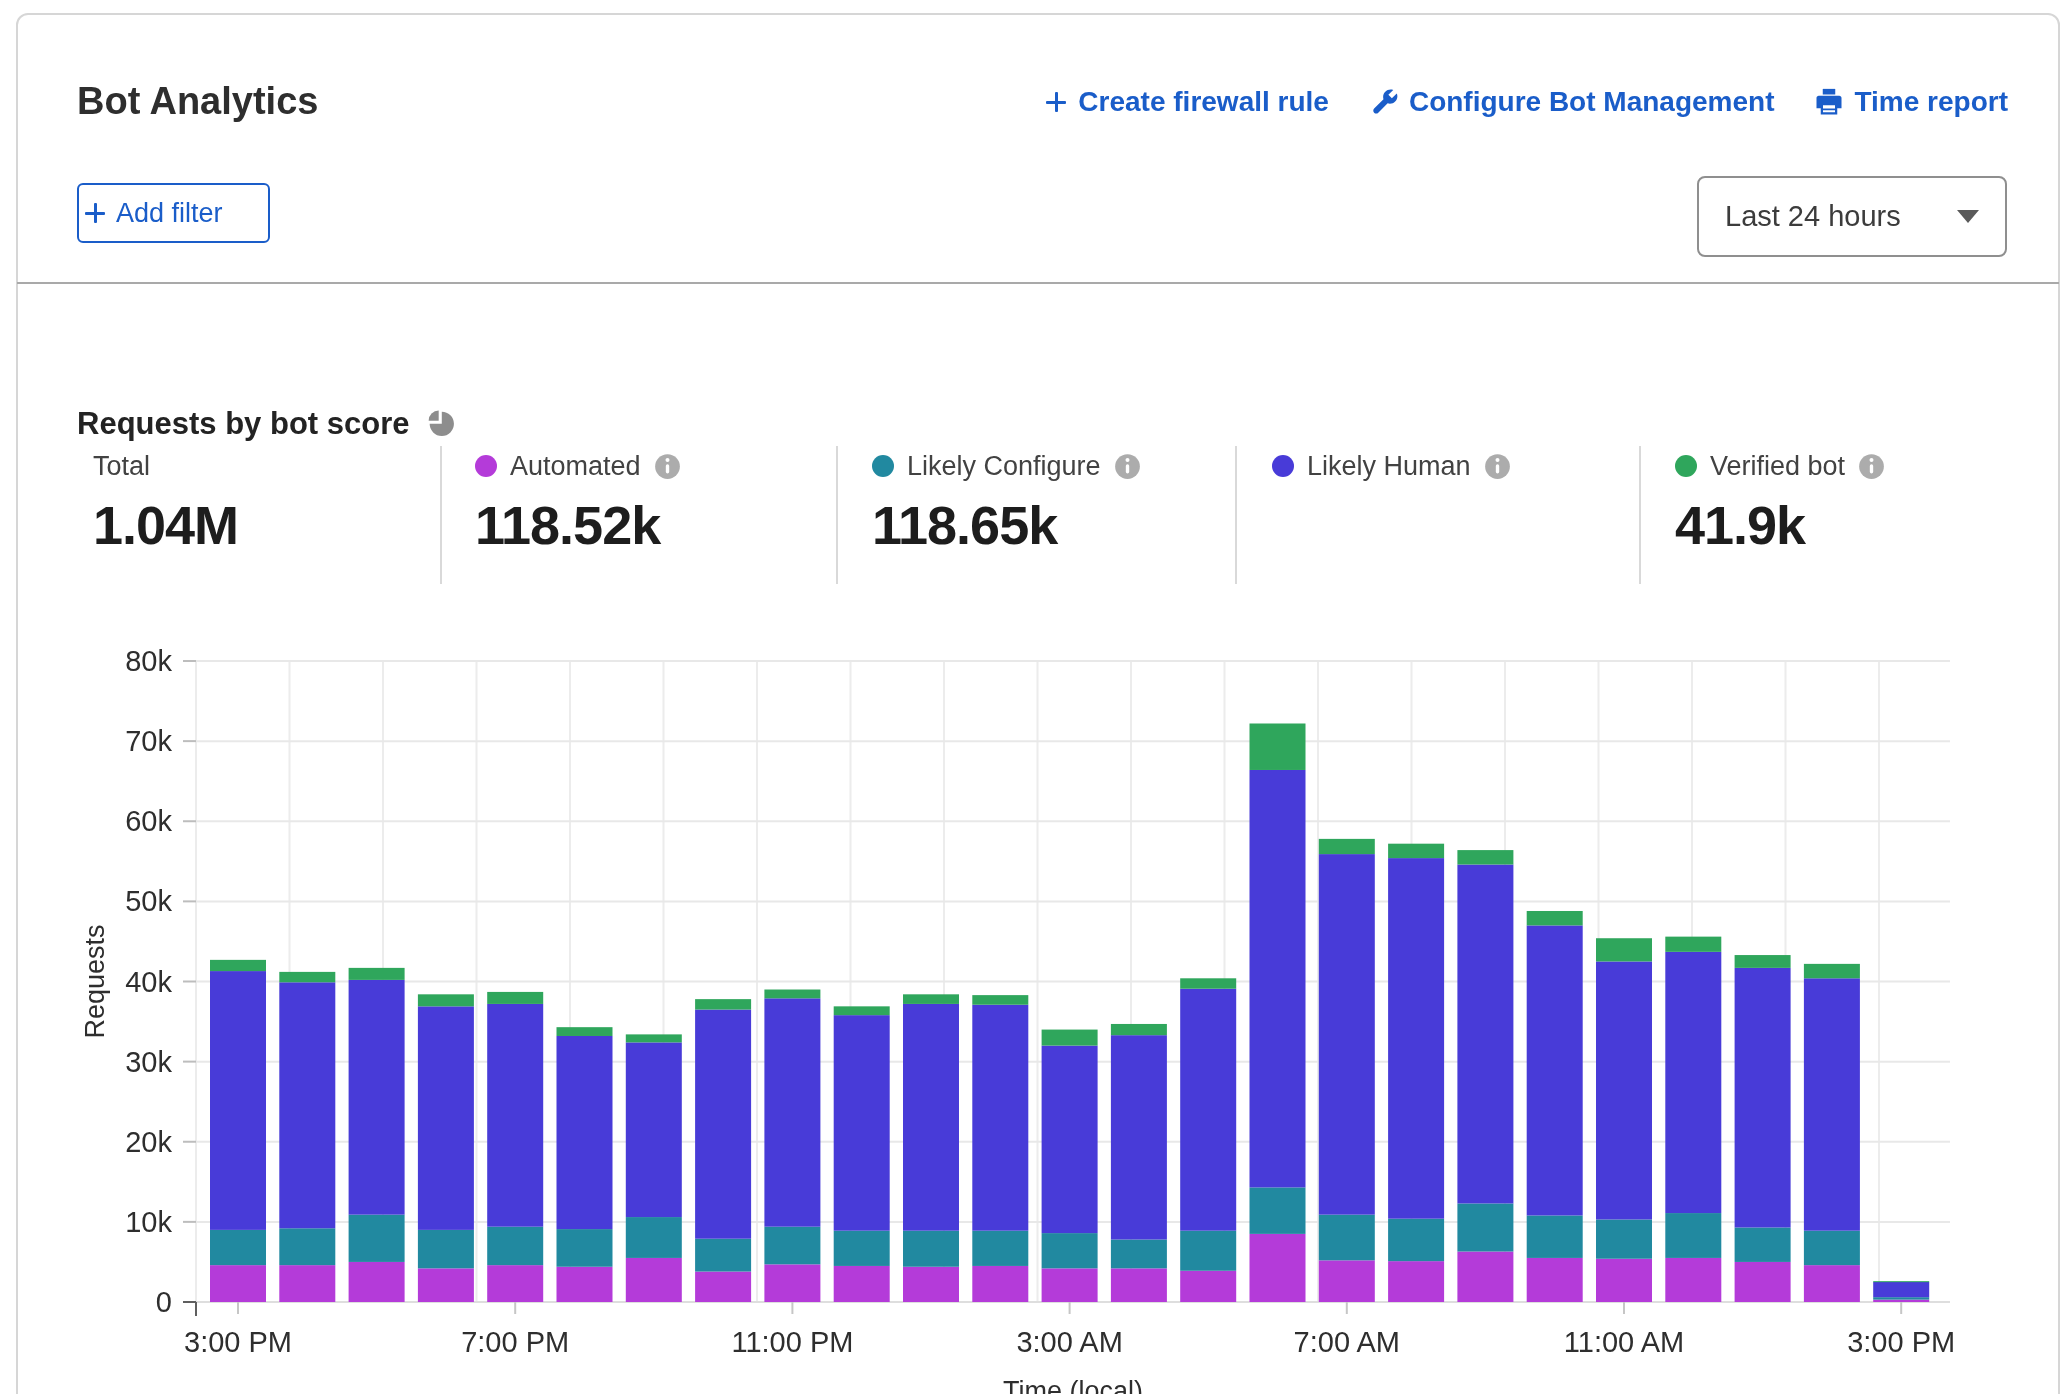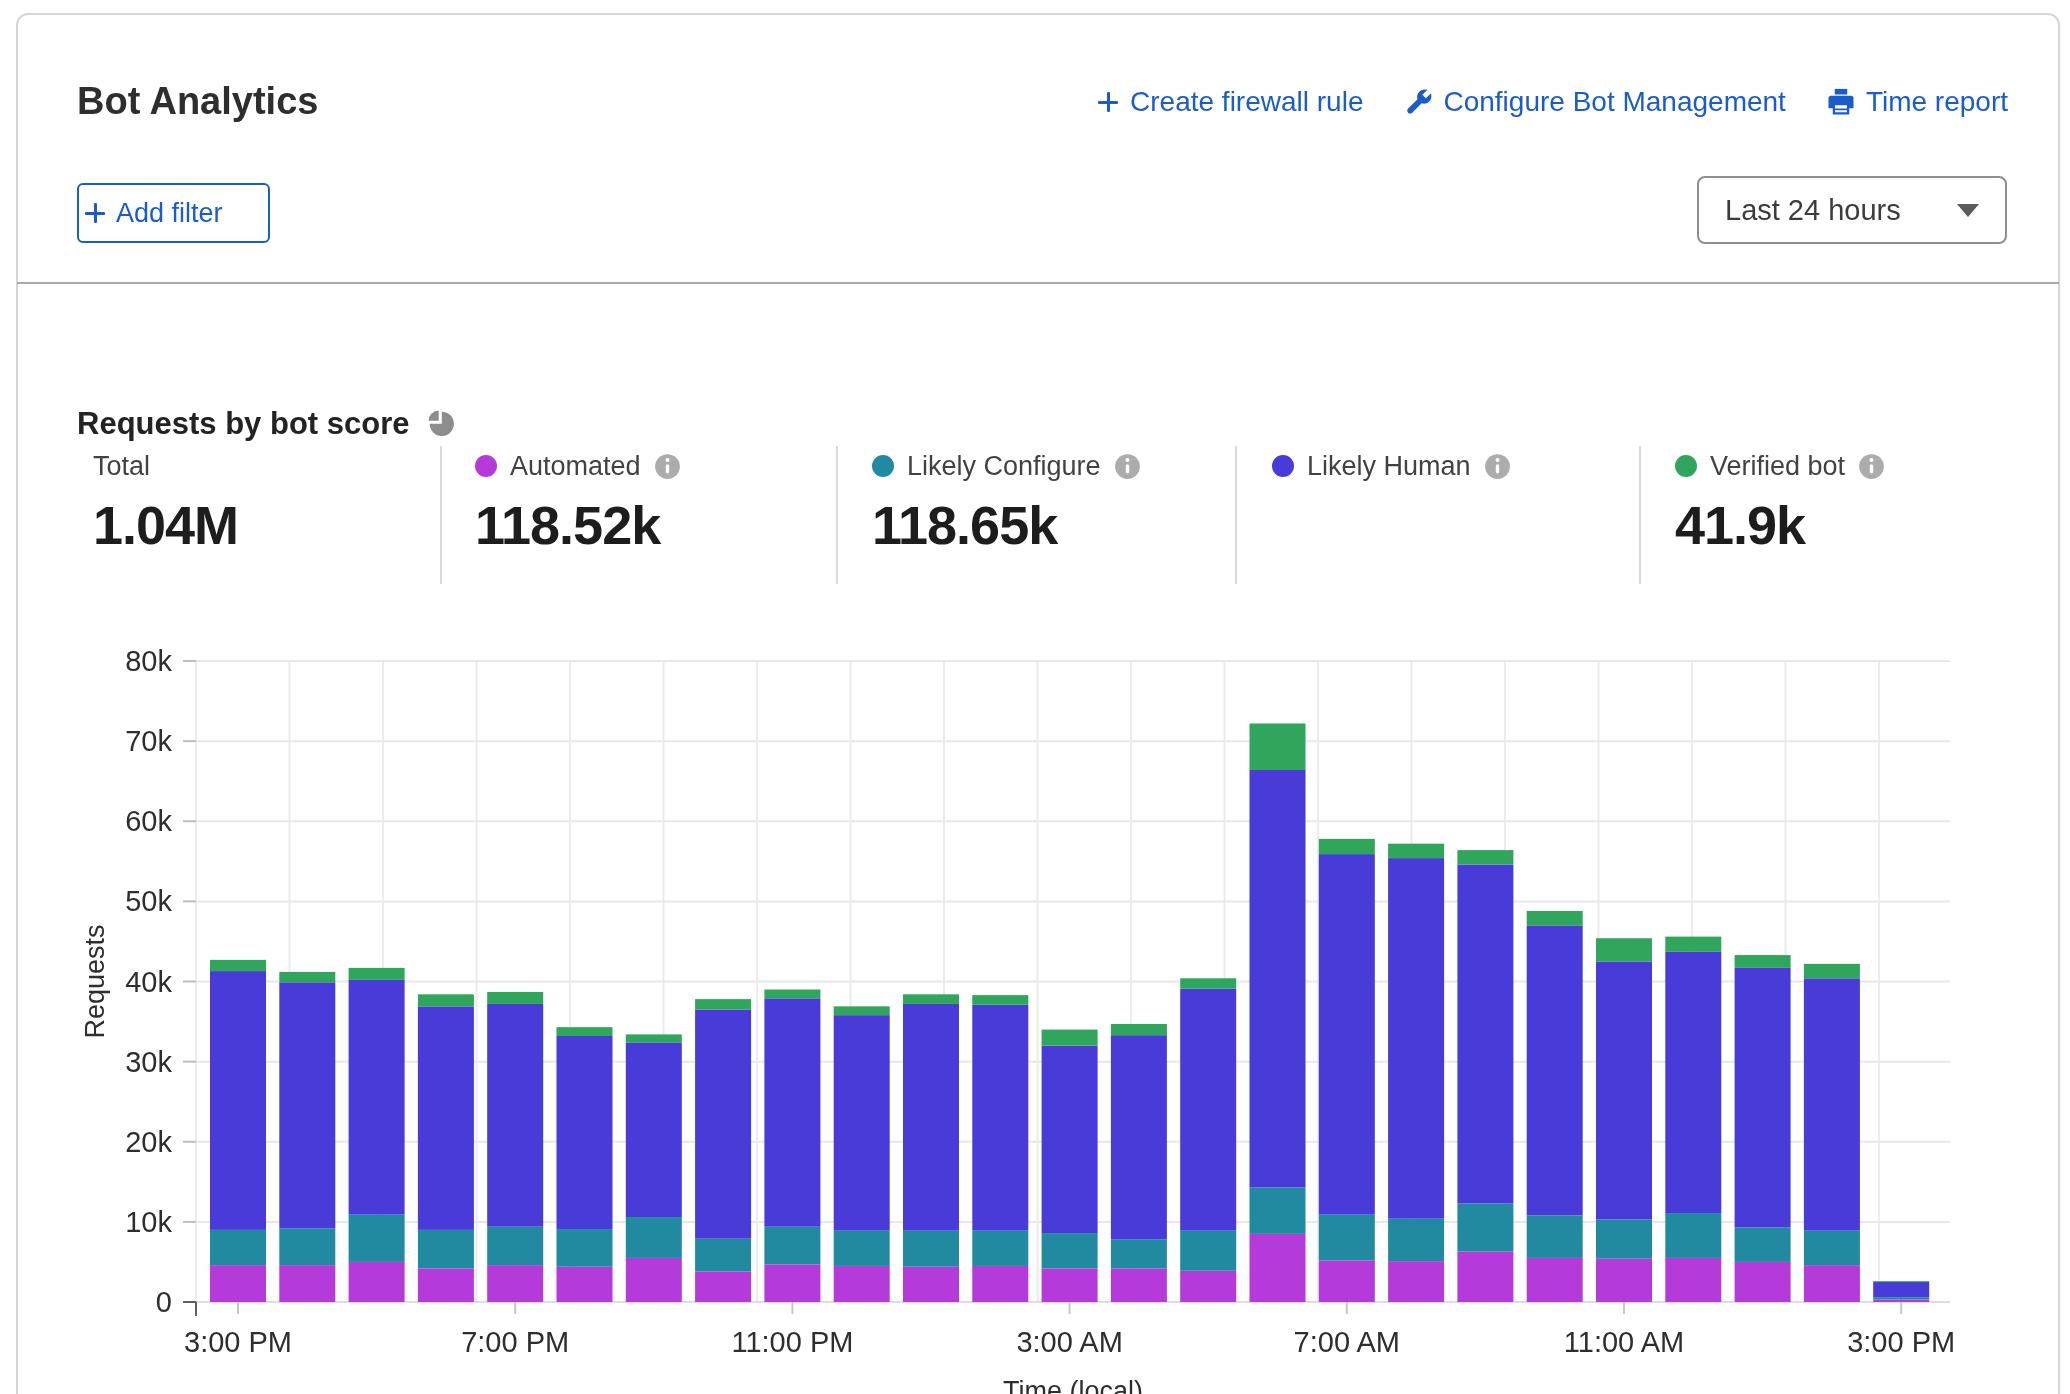--- a/index.html
+++ b/index.html
@@ -12,36 +12,36 @@
     border:2px solid #d6d6d6;border-radius:12px;background:#fff;box-sizing:border-box;
   }
   
   .page-title{
     position:absolute;left:77px;top:80px;font-size:38px;font-weight:700;color:#2e2e2e;letter-spacing:0;
   }
   .header-actions{
     position:absolute;top:86px;right:62px;display:flex;align-items:center;gap:40px;
   }
   .action-link{
-    display:flex;align-items:center;gap:10px;color:#1a5dc9;font-size:28px;cursor:pointer;white-space:nowrap;
+    display:flex;align-items:center;gap:10px;color:#1a5dc9;font-size:28px;cursor:pointer;white-space:nowrap;font-weight:bold;
   }
   .action-link svg{display:block;}
   .plus{position:relative;width:24px;height:24px;display:inline-block;flex:0 0 auto;}
   .plus::before{content:"";position:absolute;left:10.5px;top:2px;width:3.5px;height:20px;background:currentColor;border-radius:1px;}
   .plus::after{content:"";position:absolute;top:10.5px;left:2px;height:3.5px;width:20px;background:currentColor;border-radius:1px;}
   .add-filter-btn{
     position:absolute;left:77px;top:183px;width:193px;height:60px;box-sizing:border-box;
     border:2.5px solid #1a5dc9;border-radius:6px;background:#fff;color:#1a5dc9;
     display:flex;align-items:center;justify-content:flex-start;gap:11px;font-size:27px;cursor:pointer;
   }
   .add-filter-btn .plus{width:20px;height:20px;}
   .add-filter-btn .plus::before{left:8.5px;top:0;height:20px;width:3px;}
   .add-filter-btn .plus::after{top:8.5px;left:0;width:20px;height:3px;}
   .time-select{
-    position:absolute;left:1697px;top:176px;width:310px;height:68px;box-sizing:border-box;
+    position:absolute;left:1697px;top:176px;width:310px;height:81px;box-sizing:border-box;
     border:2px solid #8f8f8f;border-radius:8px;background:#fff;display:flex;align-items:center;
     padding:0 26px;font-size:29px;color:#3c3c3c;cursor:pointer;justify-content:space-between;
   }
   .caret-down{
     width:0;height:0;border-left:11px solid transparent;border-right:11px solid transparent;
     border-top:13px solid #5a5a5a;margin-left:12px;flex:0 0 auto;
   }
   .header-divider{
     position:absolute;left:17px;top:282px;width:2042px;height:2px;background:#a9a9a9;
   }

